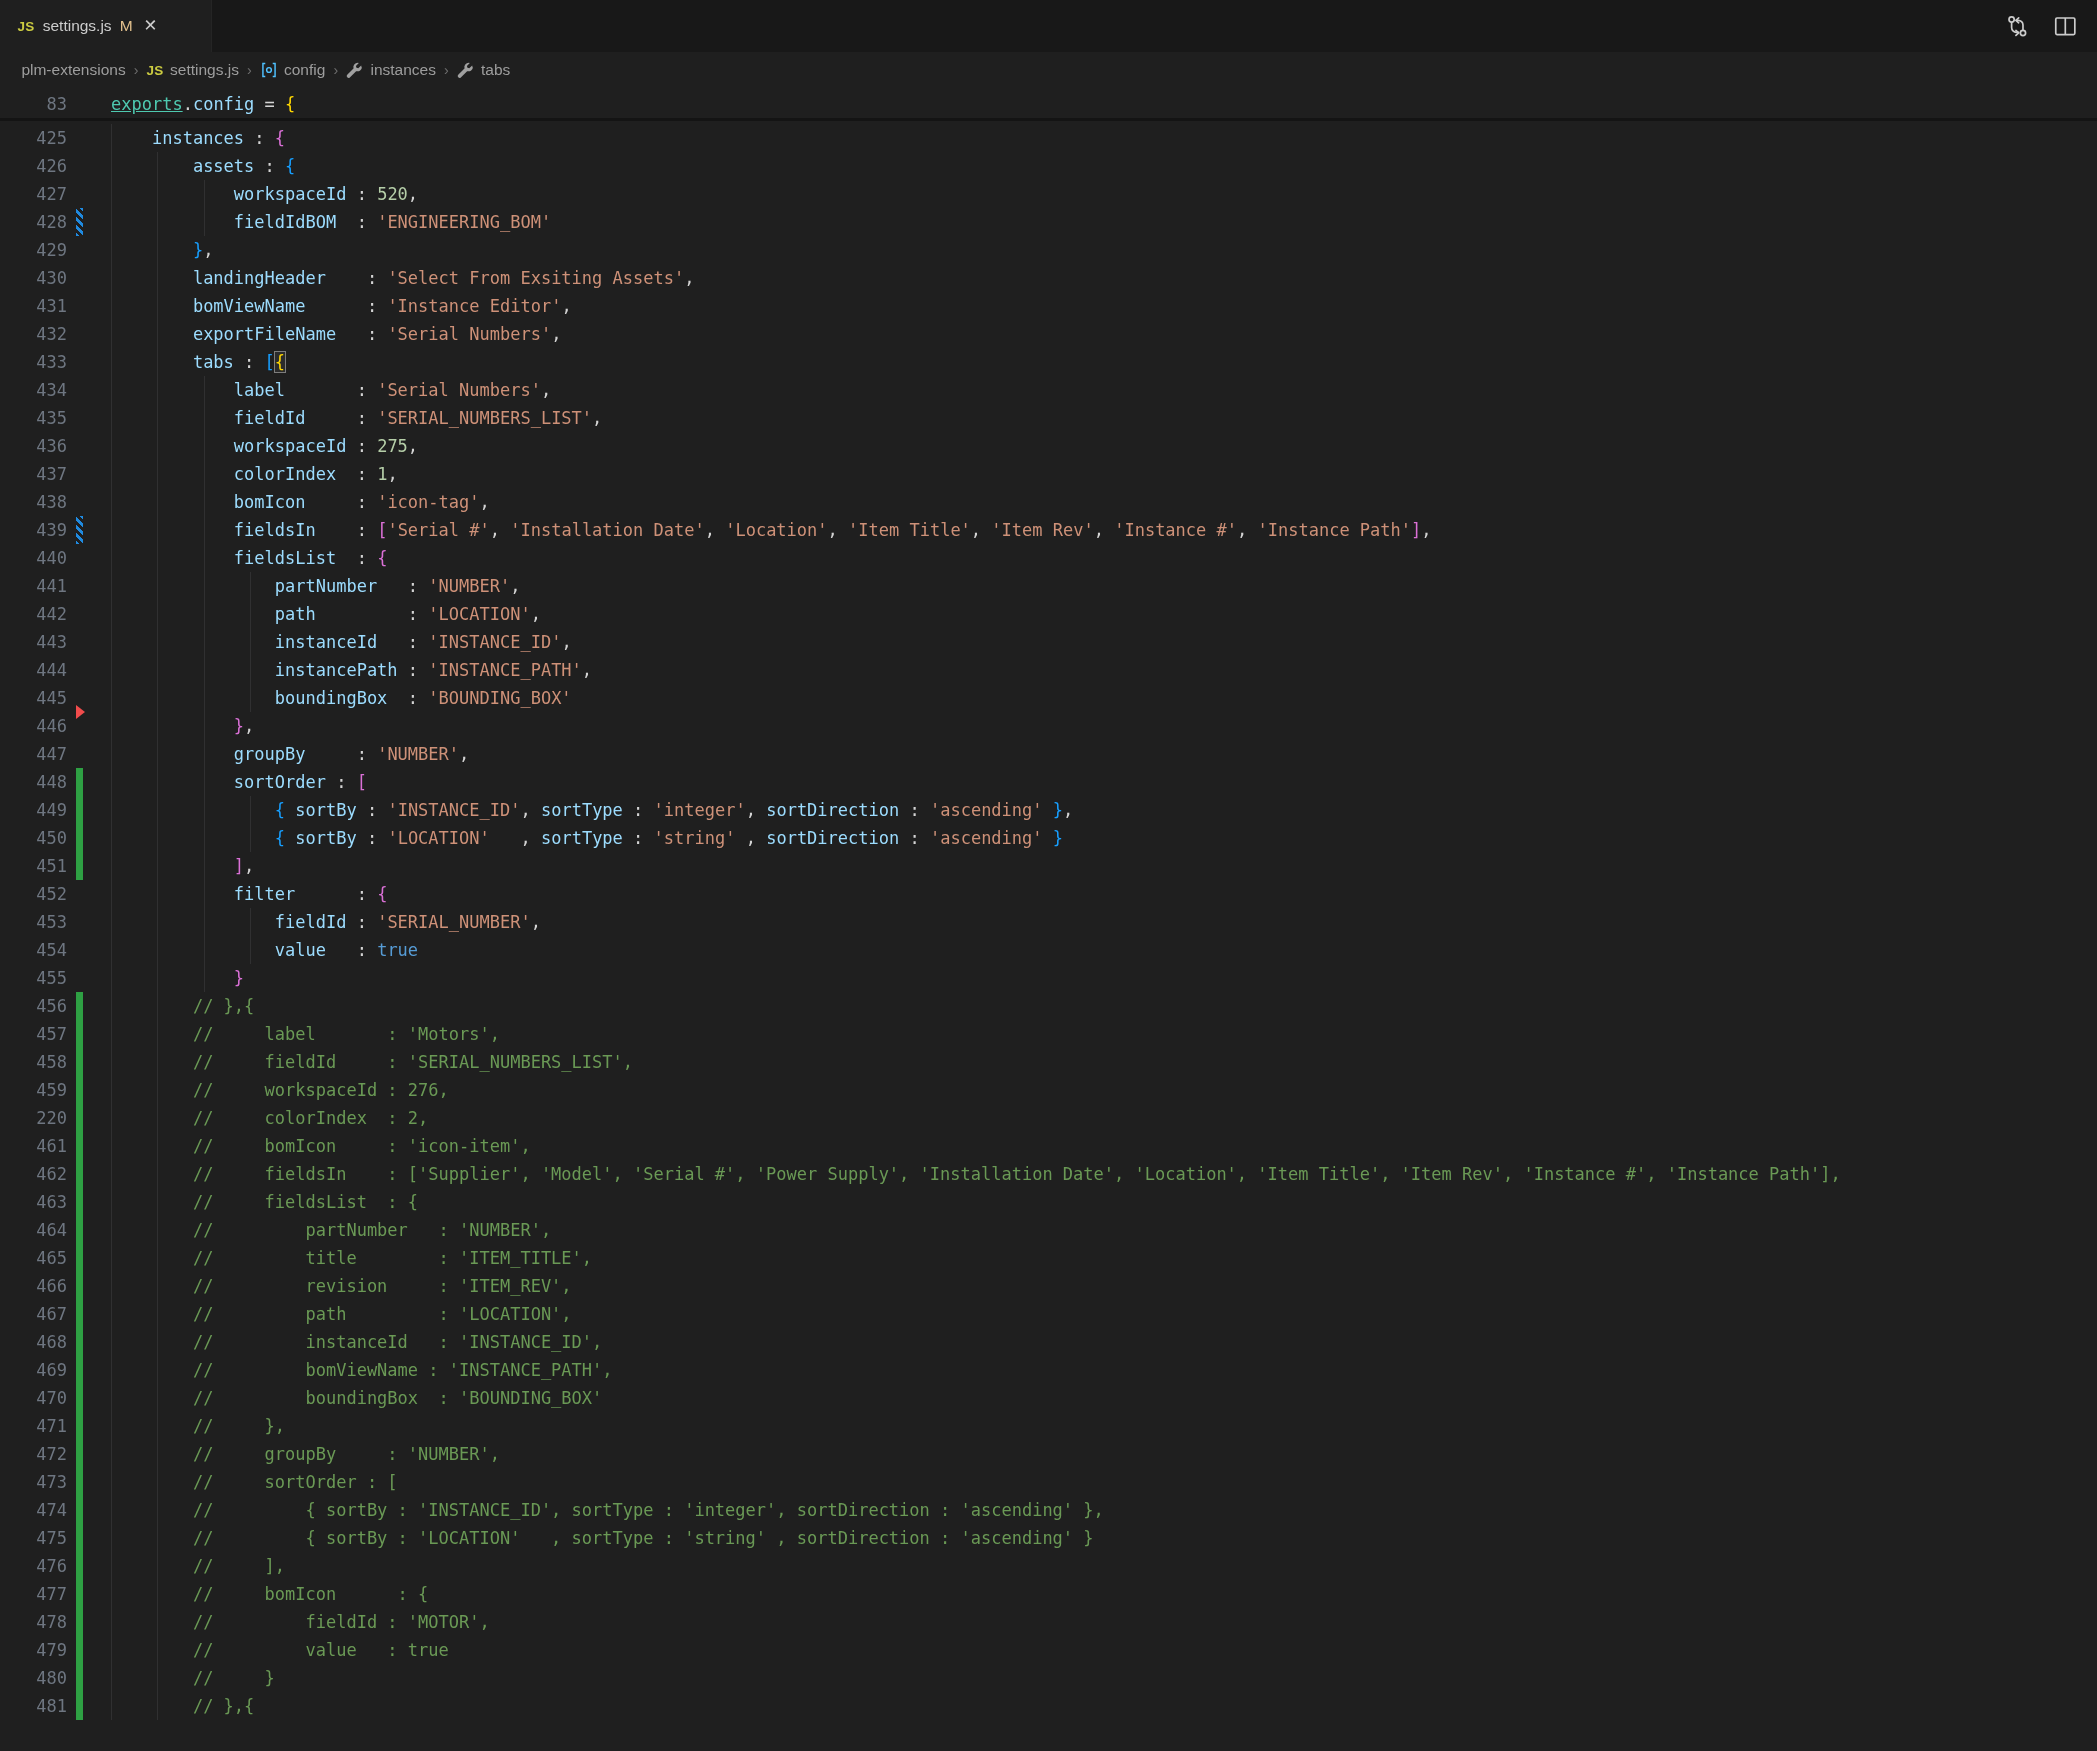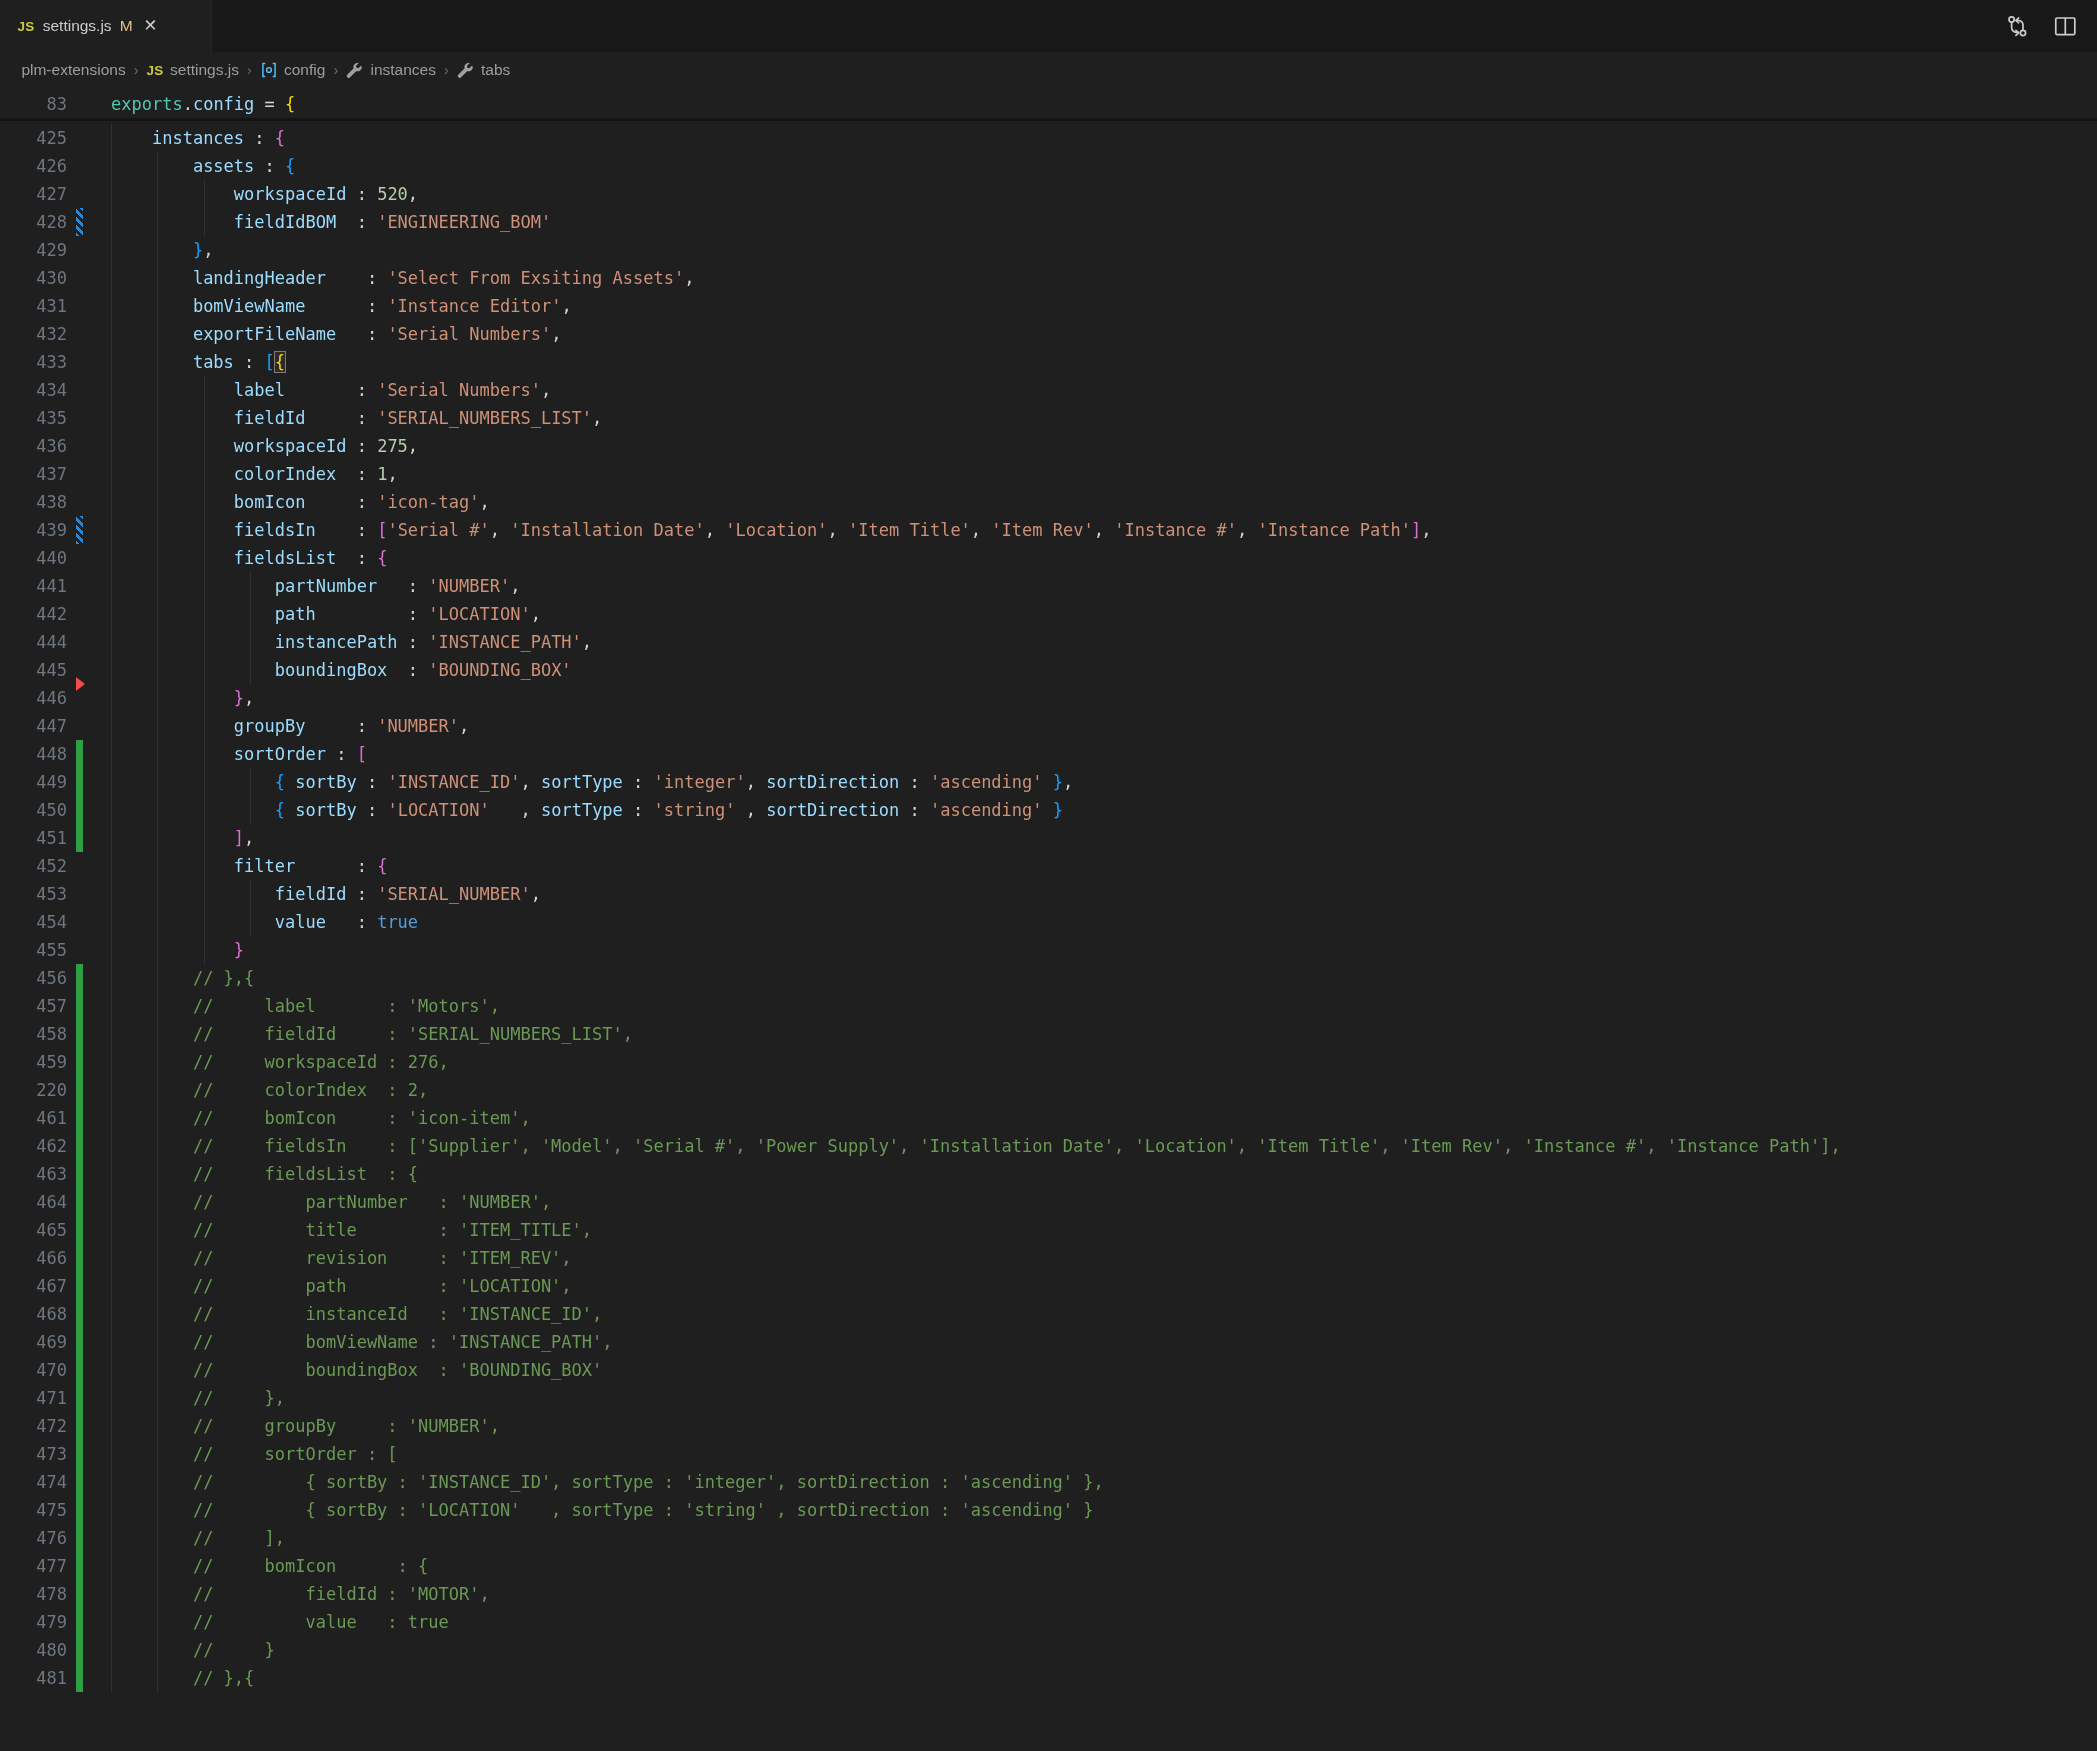--- a/index.html
+++ b/index.html
@@ -43,21 +43,21 @@
              border-top:7.1px solid transparent; border-bottom:7.1px solid transparent; border-left:9.5px solid #f14c4c; }
   .guide { position:absolute; top:0; bottom:0; width:0.8px; background:#303031; }
 
   
   .tok-prop { color:#9cdcfe; }
   .tok-str  { color:#ce9178; }
   .tok-num  { color:#b5cea8; }
   .tok-punc { color:#d4d4d4; }
   .tok-cmt  { color:#6a9955; }
   .tok-kw   { color:#569cd6; }
-  .tok-fn   { color:#4ec9b0; }
+  .tok-fn   { color:#4ec9b0;text-decoration:underline; }
   .tok-b1   { color:#ffd700; }
   .tok-b2   { color:#da70d6; }
   .tok-b3   { color:#179fff; }
   .tok-b1m  { color:#ffd700; outline:1.6px solid #7d7d7d; background:rgba(80,80,80,0.25); }
 </style>
 </head>
 <body>
 
 <div class="tabbar">
   <div class="tab">
@@ -242,20 +242,28 @@
     </div>
     <div class="line">
       <span class="ln">442</span>
       <span class="guide" style="left: 111px;"></span>
       <span class="guide" style="left: 157px;"></span>
       <span class="guide" style="left: 204px;"></span>
       <span class="guide" style="left: 250px;"></span>
       <span class="content"><span class="tok-punc">                </span><span class="tok-prop">path</span><span class="tok-punc">         : </span><span class="tok-str">'LOCATION'</span><span class="tok-punc">,</span></span>
     </div>
     <div class="line">
+      <span class="ln">443</span>
+      <span class="guide" style="left: 111px;"></span>
+      <span class="guide" style="left: 157px;"></span>
+      <span class="guide" style="left: 204px;"></span>
+      <span class="guide" style="left: 250px;"></span>
+      <span class="content"><span class="tok-punc">                </span><span class="tok-prop">instanceId</span><span class="tok-punc">   : </span><span class="tok-str">'INSTANCE_ID'</span><span class="tok-punc">,</span></span>
+    </div>
+    <div class="line">
       <span class="ln">444</span>
       <span class="guide" style="left: 111px;"></span>
       <span class="guide" style="left: 157px;"></span>
       <span class="guide" style="left: 204px;"></span>
       <span class="guide" style="left: 250px;"></span>
       <span class="content"><span class="tok-punc">                </span><span class="tok-prop">instancePath</span><span class="tok-punc"> : </span><span class="tok-str">'INSTANCE_PATH'</span><span class="tok-punc">,</span></span>
     </div>
     <div class="line">
       <span class="ln">445</span>
       <span class="guide" style="left: 111px;"></span>

